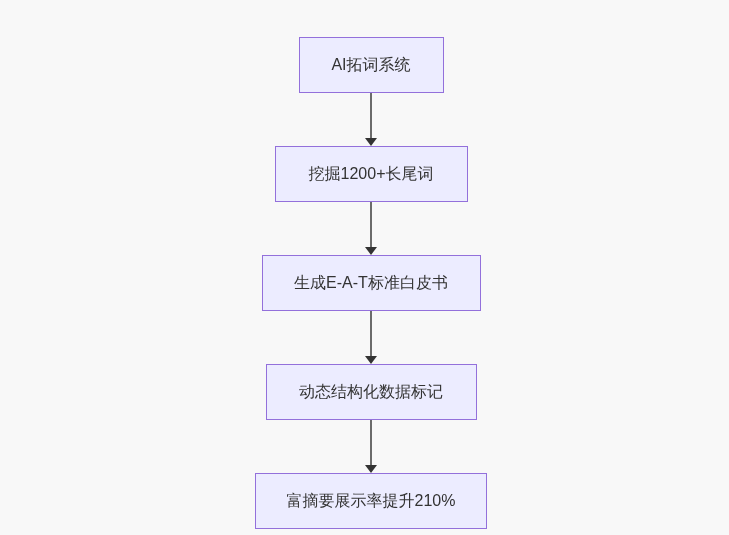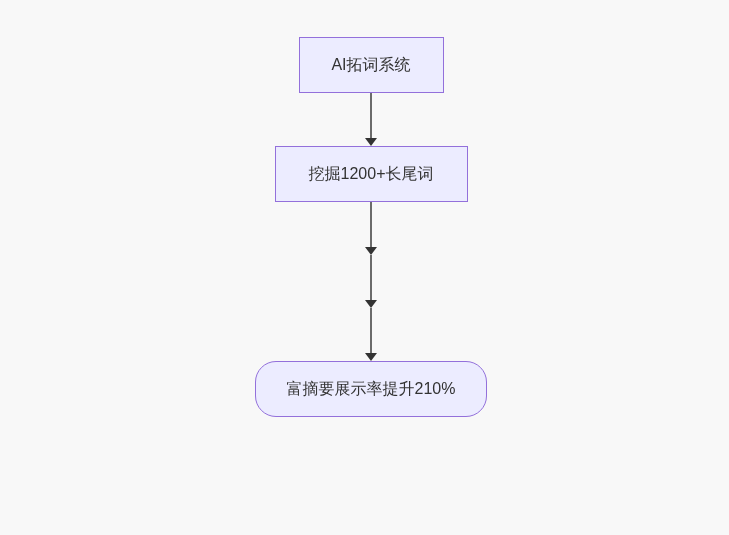--- a/index.html
+++ b/index.html
@@ -37,21 +37,21 @@
     color:var(--node-text);
     font-size:16px;
     line-height:1;
     padding:0 30px;
     white-space:nowrap;
   }
   .node.n1{min-width:145px;}
   .node.n2{min-width:193px;align-items:center;}
   .node.n3{min-width:219px;}
   .node.n4{min-width:211px;}
-  .node.n5{min-width:232px;border-radius:21px;}
+  .node.n5{min-width:232px;}
   .connector{
     display:flex;
     flex-direction:column;
     align-items:center;
     height:53px;
   }
   .connector .line{
     width:2px;
     flex:1 1 auto;
     background:var(--arrow-line);
@@ -79,26 +79,32 @@
 
   <div class="node n2">
     <span>挖掘1200+长尾词</span>
   </div>
 
   <div class="connector">
     <span class="line"></span>
     <span class="head"></span>
   </div>
 
+  <div class="node n3">
+    <span>生成E-A-T标准白皮书</span>
+  </div>
 
   <div class="connector">
     <span class="line"></span>
     <span class="head"></span>
   </div>
 
+  <div class="node n4">
+    <span>动态结构化数据标记</span>
+  </div>
 
   <div class="connector">
     <span class="line"></span>
     <span class="head"></span>
   </div>
 
   <div class="node n5">
     <span>富摘要展示率提升210%</span>
   </div>
 

